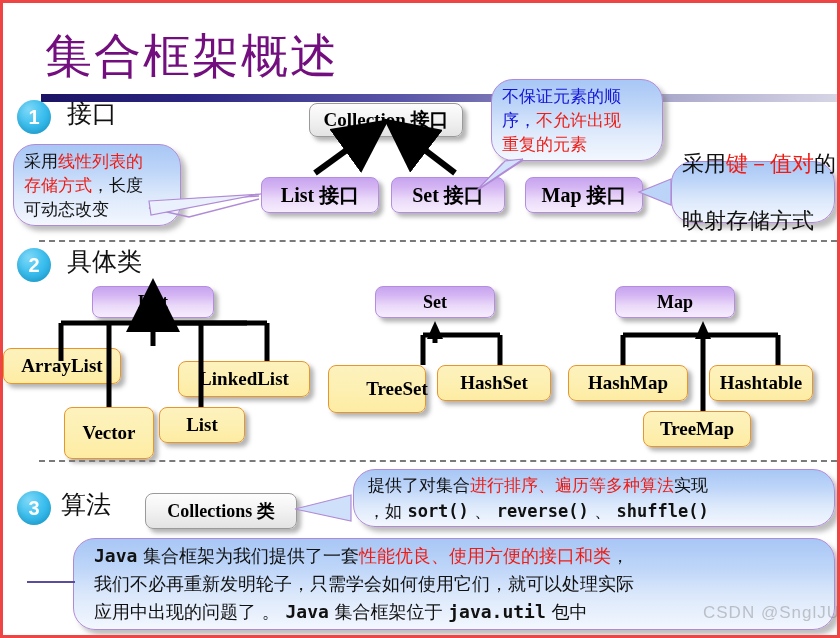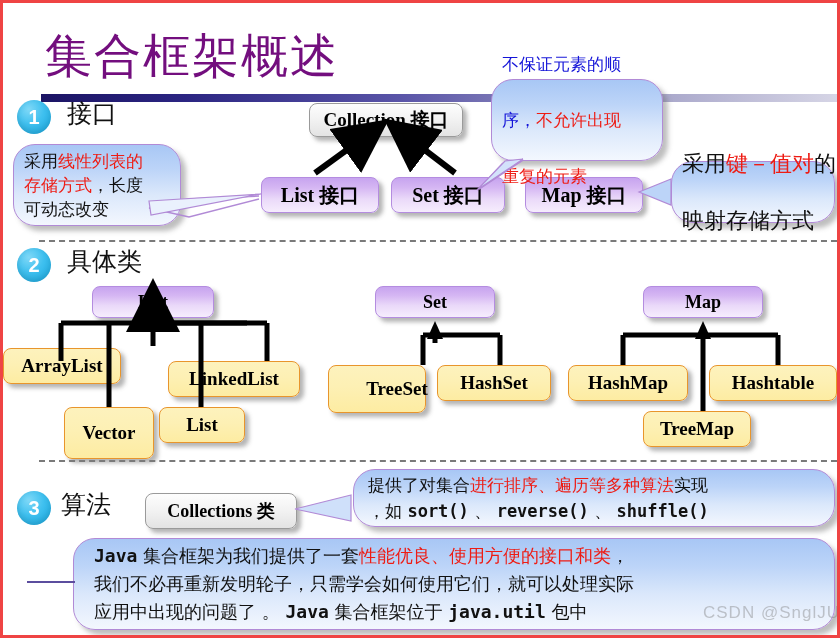--- a/index.html
+++ b/index.html
@@ -172,50 +172,50 @@
   <div class="box box-purple" style="left:258px; top:174px; width:118px; height:36px; font-size:20px;">List 接口</div>
   <div class="box box-purple" style="left:388px; top:174px; width:114px; height:36px; font-size:20px;">Set 接口</div>
   <div class="box box-purple" style="left:522px; top:174px; width:118px; height:36px; font-size:20px;">Map 接口</div>
 
   <div class="bubble" style="left:10px; top:141px; width:168px; height:82px; padding:5px 10px; font-size:17px; line-height:24px;">
     <div class="line">采用<span class="red">线性列表的</span></div>
     <div class="line"><span class="red">存储方式</span>，长度</div>
     <div class="line">可动态改变</div>
   </div>
 
-  <div class="bubble" style="left:488px; top:76px; width:172px; height:82px; padding:5px 10px; font-size:17px; line-height:24px;gap:32px;">
+  <div class="bubble" style="left:488px; top:76px; width:172px; height:82px; padding:5px 10px; font-size:17px; line-height:24px;">
     <div class="line"><span class="blue">不保证元素的顺</span></div>
     <div class="line"><span class="blue">序，</span><span class="red">不允许出现</span></div>
     <div class="line"><span class="red">重复的元素</span></div>
   </div>
 
   <div class="bubble" style="left:668px; top:158px; width:164px; height:62px; padding:5px 10px; font-size:22px; line-height:25px;gap:32px;">
     <div class="line">采用<span class="red">键－值对</span>的</div>
     <div class="line">映射存储方式</div>
   </div>
 
   <div class="divider" style="top:237px;"></div>
 
   <div class="badge" style="left:14px; top:245px;">2</div>
   <div class="section-label" style="left:64px; top:242px;">具体类</div>
 
   <div class="box box-purple" style="left:89px; top:283px; width:122px; height:32px; font-size:18px;">List</div>
   <div class="box box-yellow" style="left:0px; top:345px; width:118px; height:36px; font-size:19px;">ArrayList</div>
   <div class="box box-yellow" style="left:61px; top:404px; width:90px; height:52px; font-size:19px;">Vector</div>
   <div class="box box-yellow" style="left:156px; top:404px; width:86px; height:36px; font-size:19px;">List</div>
-  <div class="box box-yellow" style="left:165px; top:358px; width:132px; height:36px; font-size:19px;">LinkedList</div>
+  <div class="box box-yellow" style="left:175px; top:358px; width:132px; height:36px; font-size:19px;">LinkedList</div>
 
   <div class="box box-purple" style="left:372px; top:283px; width:120px; height:32px; font-size:18px;">Set</div>
   <div class="box box-yellow" style="left:325px; top:362px; width:98px; height:48px; font-size:19px;padding-left:40px;">TreeSet</div>
   <div class="box box-yellow" style="left:434px; top:362px; width:114px; height:36px; font-size:19px;">HashSet</div>
 
-  <div class="box box-purple" style="left:640px; top:283px; width:120px; height:32px; font-size:18px;">Map</div>
+  <div class="box box-purple" style="left:612px; top:283px; width:120px; height:32px; font-size:18px;">Map</div>
   <div class="box box-yellow" style="left:565px; top:362px; width:120px; height:36px; font-size:19px;">HashMap</div>
   <div class="box box-yellow" style="left:640px; top:408px; width:108px; height:36px; font-size:19px;">TreeMap</div>
-  <div class="box box-yellow" style="left:706px; top:362px; width:128px; height:36px; font-size:19px;">Hashtable</div>
+  <div class="box box-yellow" style="left:706px; top:362px; width:104px; height:36px; font-size:19px;">Hashtable</div>
 
   <div class="divider" style="top:457px;"></div>
 
   <div class="badge" style="left:14px; top:488px;">3</div>
   <div class="section-label" style="left:58px; top:485px;">算法</div>
 
   <div class="box box-grey" style="left:142px; top:490px; width:152px; height:36px; font-size:18px;">Collections 类</div>
 
   <div class="bubble" style="left:350px; top:466px; width:482px; height:58px; padding:3px 14px; font-size:17px; line-height:26px;">
     <div class="line">提供了对集合<span class="red">进行排序、遍历等多种算法</span>实现</div>

